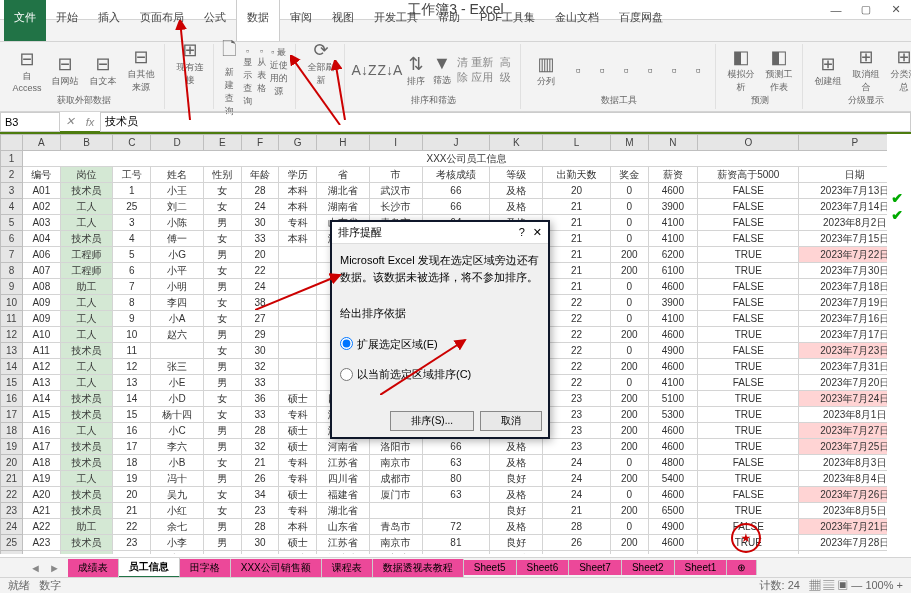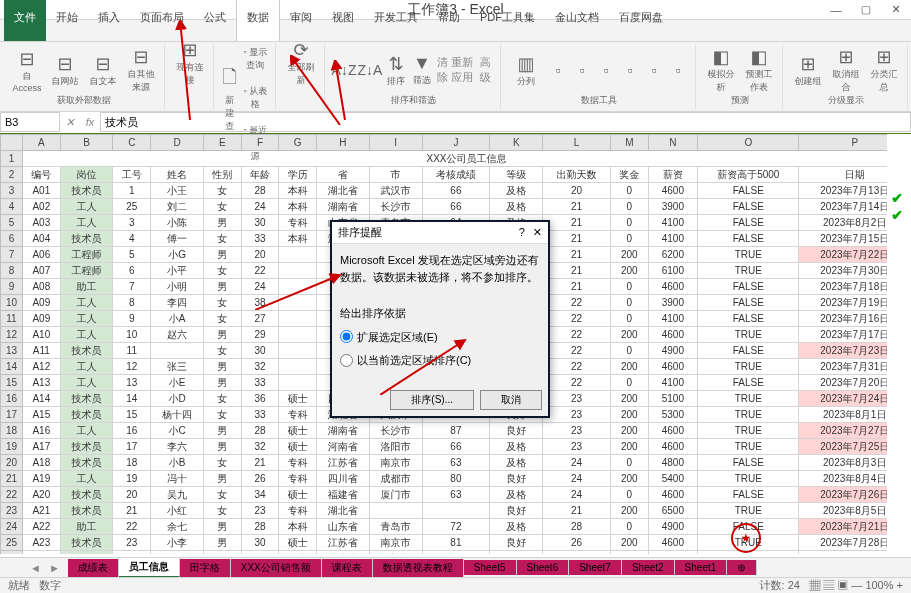--- a/index.html
+++ b/index.html
@@ -12,41 +12,41 @@
 .tabs{height:22px;background:#f3f3f3;display:flex;align-items:flex-end;padding-left:4px;border-bottom:1px solid #d4d4d4}
 .tab{padding:16px 10px;font-size:11px;color:#444;cursor:pointer}
 .tab.file{background:#217346;color:#fff}
 .tab.active{background:#fff;border:1px solid #ccc;border-bottom:none}
 .ribbon{height:70px;background:#f3f3f3;display:flex;border-bottom:1px solid #d4d4d4;padding:2px 4px;gap:2px}
 .rgroup{display:flex;flex-direction:column;align-items:center;border-right:1px solid #e0e0e0;padding:2px 6px}
 .rrow{display:flex;gap:4px;align-items:center;flex:1}
 .ricon{width:22px;height:22px;display:flex;align-items:center;justify-content:center;color:#666;font-size:14px}
 .rlbl{font-size:9px;color:#666;text-align:center}
 .ricon-lg{width:34px;height:34px;display:flex;flex-direction:column;align-items:center;justify-content:center;color:#666;font-size:18px}
-.namebox-row{height:22px;display:flex;align-items:flex-start;border-bottom:1px solid #4d7c0f;background:#fff}
+.namebox-row{height:22px;display:flex;align-items:center;border-bottom:3px solid #4d7c0f;background:#fff}
 .namebox{width:60px;height:20px;border:1px solid #ccc;padding:0 4px;font-size:11px;display:flex;align-items:center}
 .fx-btn{width:20px;height:20px;display:flex;align-items:center;justify-content:center;color:#888;font-style:italic}
 .formula-bar{flex:1;height:20px;border:1px solid #ccc;padding:0 4px;display:flex;align-items:center}
 .grid-area{height:420px;overflow:hidden;position:relative}
 table{border-collapse:collapse;width:100%}
 .colhdr th{background:#e6e6e6;border:1px solid #bfbfbf;font-weight:normal;font-size:10px;color:#444;height:16px;text-align:center}
 .rowhdr{background:#e6e6e6;border:1px solid #bfbfbf;width:22px;text-align:center;font-size:10px;color:#444}
 td{border:1px solid #d4d4d4;height:16px;text-align:center;font-size:10px;color:#333;padding:0 2px;white-space:nowrap}
 .selected-col{background:#d4e8d4}
 .pink{background:#ffd4d4}
 .sheet-tabs{position:absolute;bottom:16px;left:0;right:0;height:20px;background:#f3f3f3;display:flex;align-items:center;padding-left:30px;border-top:1px solid #d4d4d4}
-.stab{padding:2px 10px;font-size:10px;border-right:1px solid #ccc;cursor:pointer;background:#be185d}
+.stab{padding:2px 10px;font-size:10px;border-right:1px solid #ccc;cursor:pointer;background:#ec4899}
 .stab.active{background:#fff;border-bottom:2px solid #217346;font-weight:bold}
 .statusbar{position:absolute;bottom:0;left:0;right:0;height:16px;background:#f3f3f3;display:flex;align-items:flex-end;justify-content:space-between;padding:0 8px;font-size:10px;color:#666;border-top:1px solid #d4d4d4}
 .dialog{position:absolute;left:330px;top:220px;width:220px;background:#f0f0f0;border:2px solid #0f172a;box-shadow:2px 2px 8px rgba(0,0,0,.3);z-index:100}
 .dlg-title{height:22px;background:#fff;display:flex;align-items:center;justify-content:space-between;padding:0 6px;font-size:11px;border-bottom:1px solid #ddd}
 .dlg-body{padding:8px;font-size:10px;line-height:1.5}
 .dlg-btns{display:flex;justify-content:flex-end;gap:6px;padding:6px}
 .dlg-btn{padding:2px 20px;border:1px solid #888;background:#e8e8e8;font-size:10px;cursor:pointer}
-.radio{display:flex;align-items:center;gap:4px;margin:7px 0}
+.radio{display:flex;align-items:center;gap:4px;margin:14px 0}
 .arrow{position:absolute;z-index:200;pointer-events:none}
 .check{position:absolute;color:#0a0;font-size:14px;font-weight:bold}
 .stamp{position:absolute;bottom:40px;right:150px;width:30px;height:30px;border:2px solid #c00;border-radius:50%;display:flex;align-items:center;justify-content:center;color:#c00;font-size:12px}
 .right-margin{position:absolute;right:0;top:134px;width:24px;height:420px;background:#fff}
 </style>
 </head>
 <body>
 
 <div class="titlebar">
   <div class="app-icon">▣</div>
@@ -84,21 +84,21 @@
       </div>
     <div class="rlbl">获取外部数据</div>
   </div>
   <div class="rgroup">
     <div class="ricon-lg">⊞<div class="rlbl">现有连接</div></div>
   </div>
   <div class="rgroup">
     <div class="rrow">
       <div class="ricon-lg">🗋<div class="rlbl">新建
 查询</div></div>
-      <div style="display:flex;flex-direction:column;gap:13px" id="g3-sub">
+      <div style="display:flex;flex-direction:row;gap:1px" id="g3-sub">
           <div class="rlbl">▫ 显示查询</div>
           <div class="rlbl">▫ 从表格</div>
           <div class="rlbl">▫ 最近使用的源</div>
         </div>
     </div>
   </div>
   <div class="rgroup">
     <div class="ricon-lg">⟳<div class="rlbl">全部刷新</div></div>
   </div>
   <div class="rgroup">

